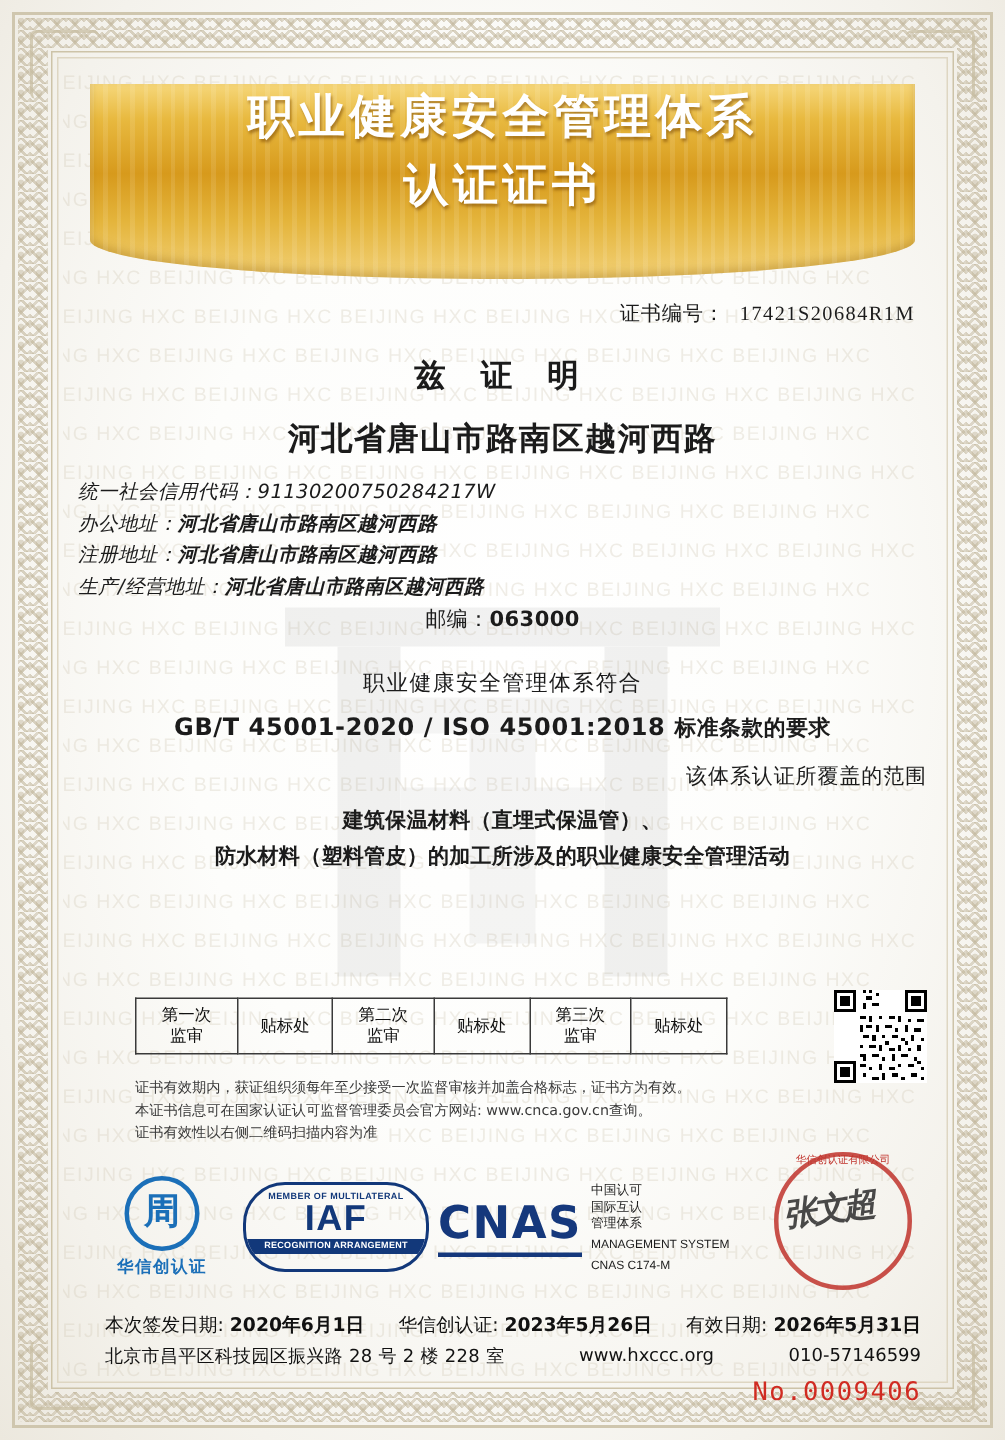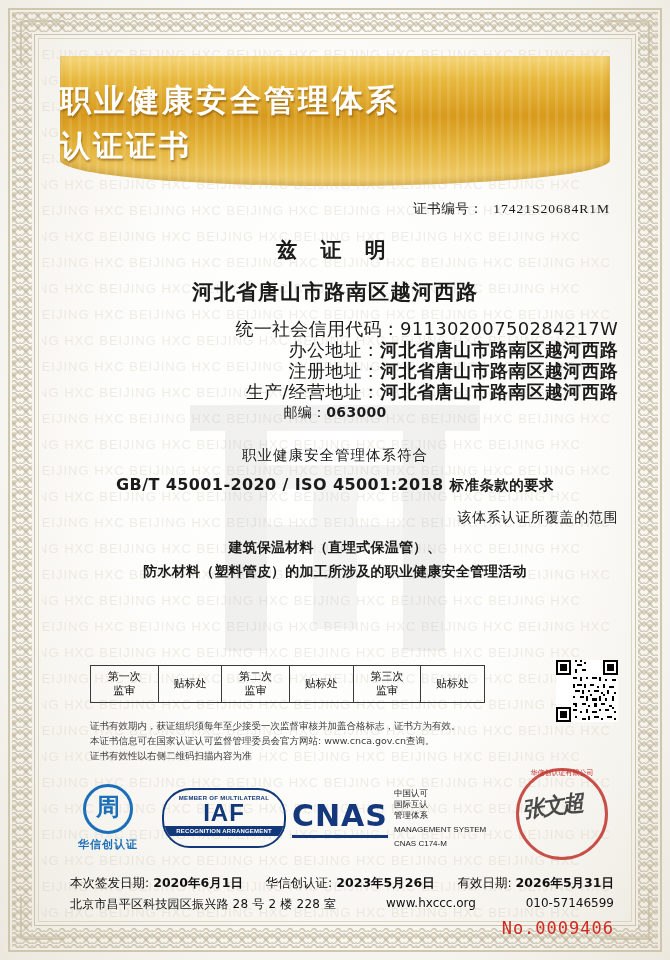--- a/index.html
+++ b/index.html
@@ -115,26 +115,26 @@
   .header::after {
     content: "";
     position: absolute;
     left: 0; right: 0; top: 0; bottom: 0;
     background: repeating-linear-gradient(90deg, rgba(255,255,255,.10) 0 3px, rgba(255,255,255,0) 3px 9px);
     border-radius: inherit;
   }
   .header-title {
     position: relative;
     z-index: 2;
+    text-align: center;
     color: #ffffff;
     font-weight: bold;
     font-size: 31px;
     letter-spacing: 3px;
     line-height: 45px;
-    padding-top: 22px;
     text-shadow: 1px 2px 2px rgba(120,70,0,.55);
     font-family: "DejaVu Sans", "Liberation Sans", sans-serif;
   }
   .header-title .l2 { font-size: 30px; }
 
   
   .content {
     position: absolute;
     left: 52px;
     right: 52px;
@@ -161,24 +161,25 @@
     margin: 6px 0 14px;
   }
   .company {
     text-align: center;
     font-size: 21px;
     font-weight: bold;
     letter-spacing: 1px;
     margin-bottom: 12px;
   }
   .meta-line {
-    text-align: right;
-    font-size: 18px;
+    text-align: left;
+    font-size: 13px;
     line-height: 21px;
     letter-spacing: .3px;
+    font-style: italic;
   }
   .meta-line b { font-weight: bold; }
   .postcode {
     text-align: center;
     font-size: 14px;
     margin-top: 2px;
     letter-spacing: .3px;
   }
   .postcode b { font-weight: bold; }
 

